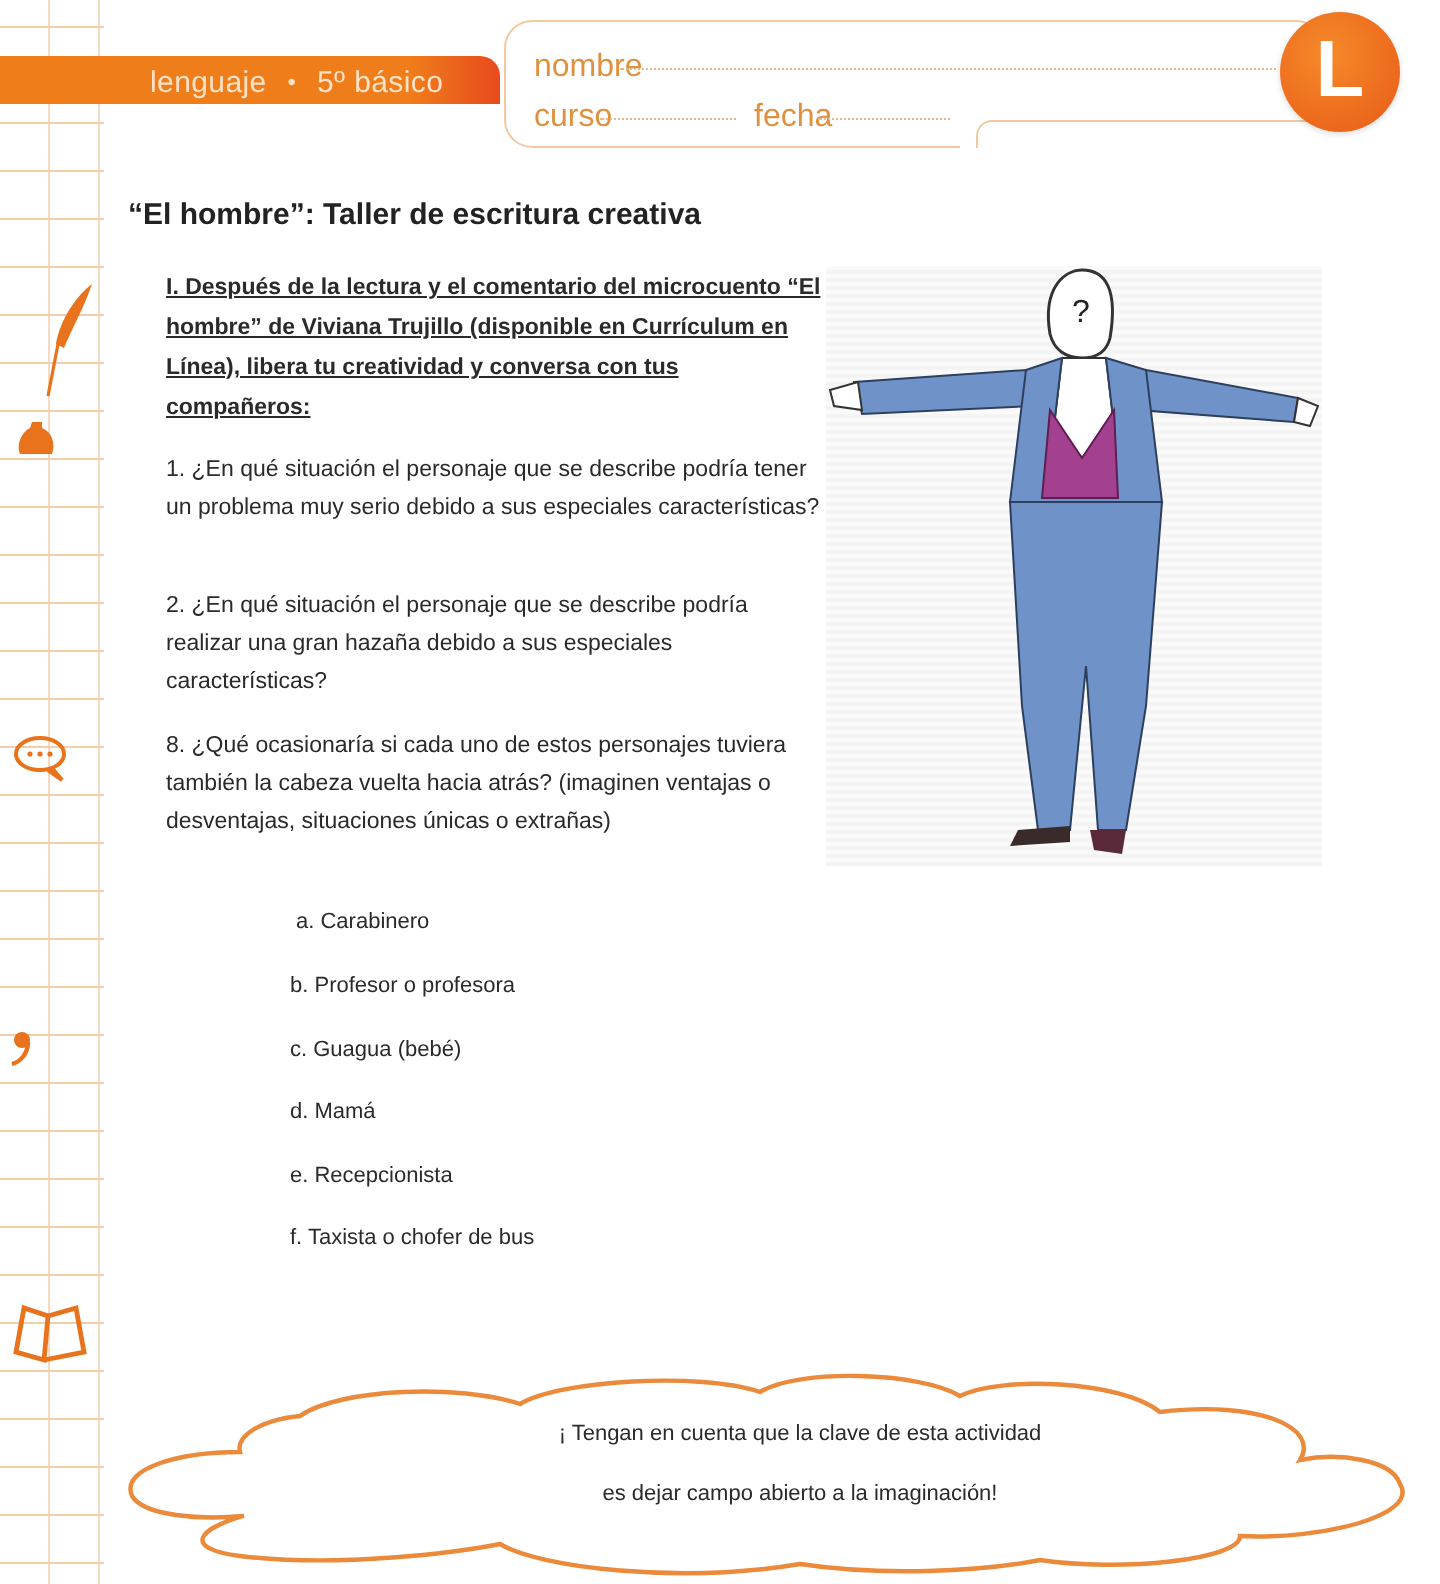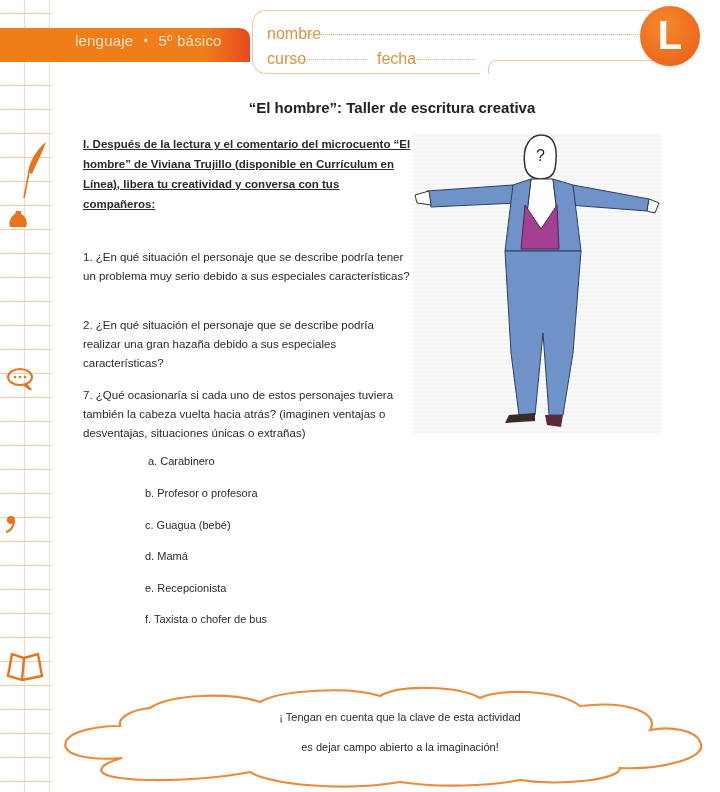--- a/index.html
+++ b/index.html
@@ -12,21 +12,21 @@
     background-image:
       repeating-linear-gradient(to bottom, transparent 0, transparent 23px, #f3c9a3 23px, #f3c9a3 24px),
       linear-gradient(to right, transparent 0, transparent 24px, #f5d6bb 24px, #f5d6bb 25px, transparent 25px, transparent 49px, #f5d6bb 49px, #f5d6bb 50px, transparent 50px);
     background-position: 0 14px, 0 0;
     opacity: 0.9;
   }
   .margin-icon { position: absolute; }
 
   
   .header-bar {
-    position: absolute; left: 0; top: 28px; width: 250px; height: 34px;
+    position: absolute; left: 0; top: 28px; width: 250px; height: 24px;
     background: linear-gradient(to right, #ef7d1a 0%, #ef7d1a 82%, #e84a1e 100%);
     border-top-right-radius: 10px;
     color: #fde2c8; font-size: 15px; line-height: 26px;
     padding-left: 75px; letter-spacing: 0.2px;
   }
   .header-bar .dot { display: inline-block; margin: 0 6px; font-size: 12px; vertical-align: 1px; }
   .form-box {
     position: absolute; left: 252px; top: 10px; width: 410px; height: 64px;
     border: 1.3px solid #f2c9a0; border-radius: 14px; border-right: none;
   }
@@ -42,31 +42,31 @@
   .field-line { position: absolute; border-bottom: 1px dotted #e9b888; height: 1px; }
   .logo-circle {
     position: absolute; left: 640px; top: 6px; width: 60px; height: 60px; border-radius: 50%;
     background: radial-gradient(circle at 40% 35%, #f58a2a, #e85a17);
     color: #fff; font-size: 40px; font-weight: bold; text-align: center; line-height: 58px;
     box-shadow: 0 1px 3px rgba(0,0,0,0.15);
   }
 
   
   .doc-title {
-    position: absolute; left: 0; top: 99px; width: 720px; text-align: center;
+    position: absolute; left: 0; top: 99px; width: 720px; 
     font-size: 15px; font-weight: bold; color: #222; padding-left: 64px;
   }
 
   
   .intro {
     position: absolute; left: 83px; top: 134px; width: 330px;
     font-size: 11.5px; font-weight: bold; line-height: 20px; color: #2a2a2a; text-decoration: underline;
   }
   .question {
-    position: absolute; left: 83px; width: 330px; font-size: 11.5px; line-height: 19px; color: #2a2a2a; margin-top: 22px;
+    position: absolute; left: 83px; width: 330px; font-size: 11.5px; line-height: 19px; color: #2a2a2a;
   }
   .q1 { top: 226px; }
   .q2 { top: 294px; }
   .q3 { top: 364px; }
 
   .options { position: absolute; left: 127px; top: 455px; }
   .option { position: absolute; left: 0; font-size: 11px; white-space: nowrap; color: #2a2a2a; margin-left: 18px; }
 
   
   .illustration {
@@ -129,21 +129,21 @@
 <span class="field-label" style="left:377px;top:50px">fecha</span>
 <div class="field-line" style="left:409px;top:59px;width:66px"></div>
 
 <div class="logo-circle">L</div>
 
 <div class="doc-title">“El hombre”: Taller de escritura creativa</div>
 
 <div class="intro">I. Después de la lectura y el comentario del microcuento “El hombre” de Viviana Trujillo (disponible en Currículum en Línea), libera tu creatividad y conversa con tus compañeros:</div>
 <div class="question q1">1. ¿En qué situación el personaje que se describe podría tener un problema muy serio debido a sus especiales características?</div>
 <div class="question q2">2. ¿En qué situación el personaje que se describe podría realizar una gran hazaña debido a sus especiales características?</div>
-<div class="question q3">7. ¿Qué ocasionaría si cada uno de estos personajes tuviera también la cabeza vuelta hacia atrás? (imaginen ventajas o desventajas, situaciones únicas o extrañas)</div>
+<div class="question q3">8. ¿Qué ocasionaría si cada uno de estos personajes tuviera también la cabeza vuelta hacia atrás? (imaginen ventajas o desventajas, situaciones únicas o extrañas)</div>
 
 <div class="options">
   <div class="option" style="top:0;left:3px">a. Carabinero</div>
   <div class="option" style="top:32px">b. Profesor o profesora</div>
   <div class="option" style="top:64px">c. Guagua (bebé)</div>
   <div class="option" style="top:95px">d. Mamá</div>
   <div class="option" style="top:127px">e. Recepcionista</div>
   <div class="option" style="top:158px">f. Taxista o chofer de bus</div>
 </div>
 

